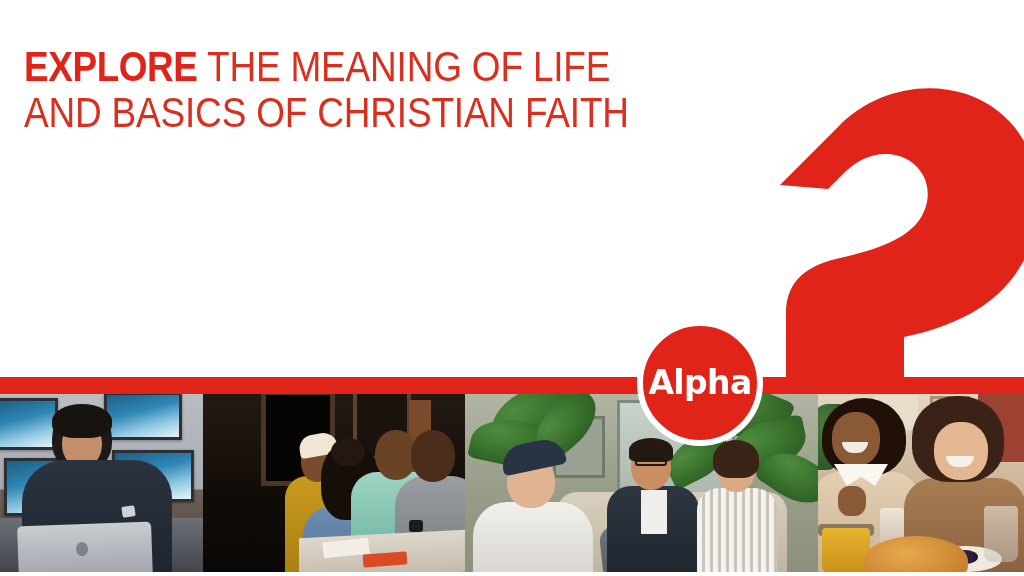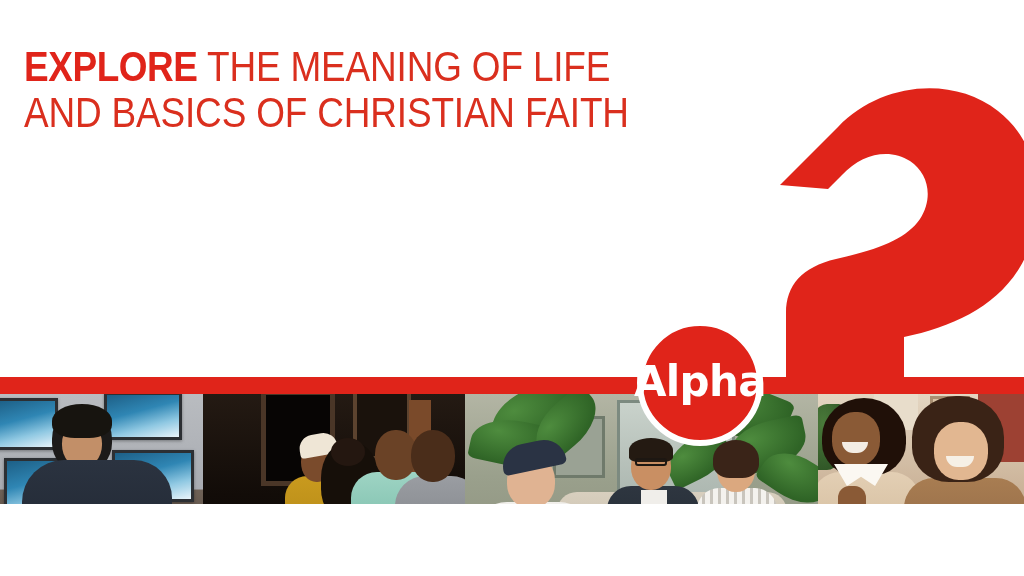--- a/index.html
+++ b/index.html
@@ -1,21 +1,21 @@
 <!DOCTYPE html>
 <html><head>
 <meta charset="utf-8">
 <style>
   * { margin:0; padding:0; box-sizing:border-box; }
   html,body { width:1024px; height:576px; overflow:hidden; background:#fff; }
   body { font-family:"Liberation Sans", sans-serif; }
 
   #poster {
     position:relative;
-    width:1024px; height:504px;
+    width:1024px; height:572px;
     background:#ffffff;
     overflow:hidden;
   }
 
   
   #qmark {
     position:absolute;
     left:690px; top:55px;
     width:360px; height:345px;
     pointer-events:none;
@@ -434,21 +434,21 @@
     border:6px solid #ffffff;
     z-index:6;
     display:flex;
     align-items:center;
     justify-content:center;
   }
   #alpha-word {
     color:#ffffff;
     font-family:"DejaVu Sans", sans-serif;
     font-weight:700;
-    font-size:42px;
+    font-size:33px;
     letter-spacing:-0.6px;
     line-height:1;
     transform:translateY(-1px);
   }
 </style>
 </head>
 <body>
 
 <div id="poster">
 

